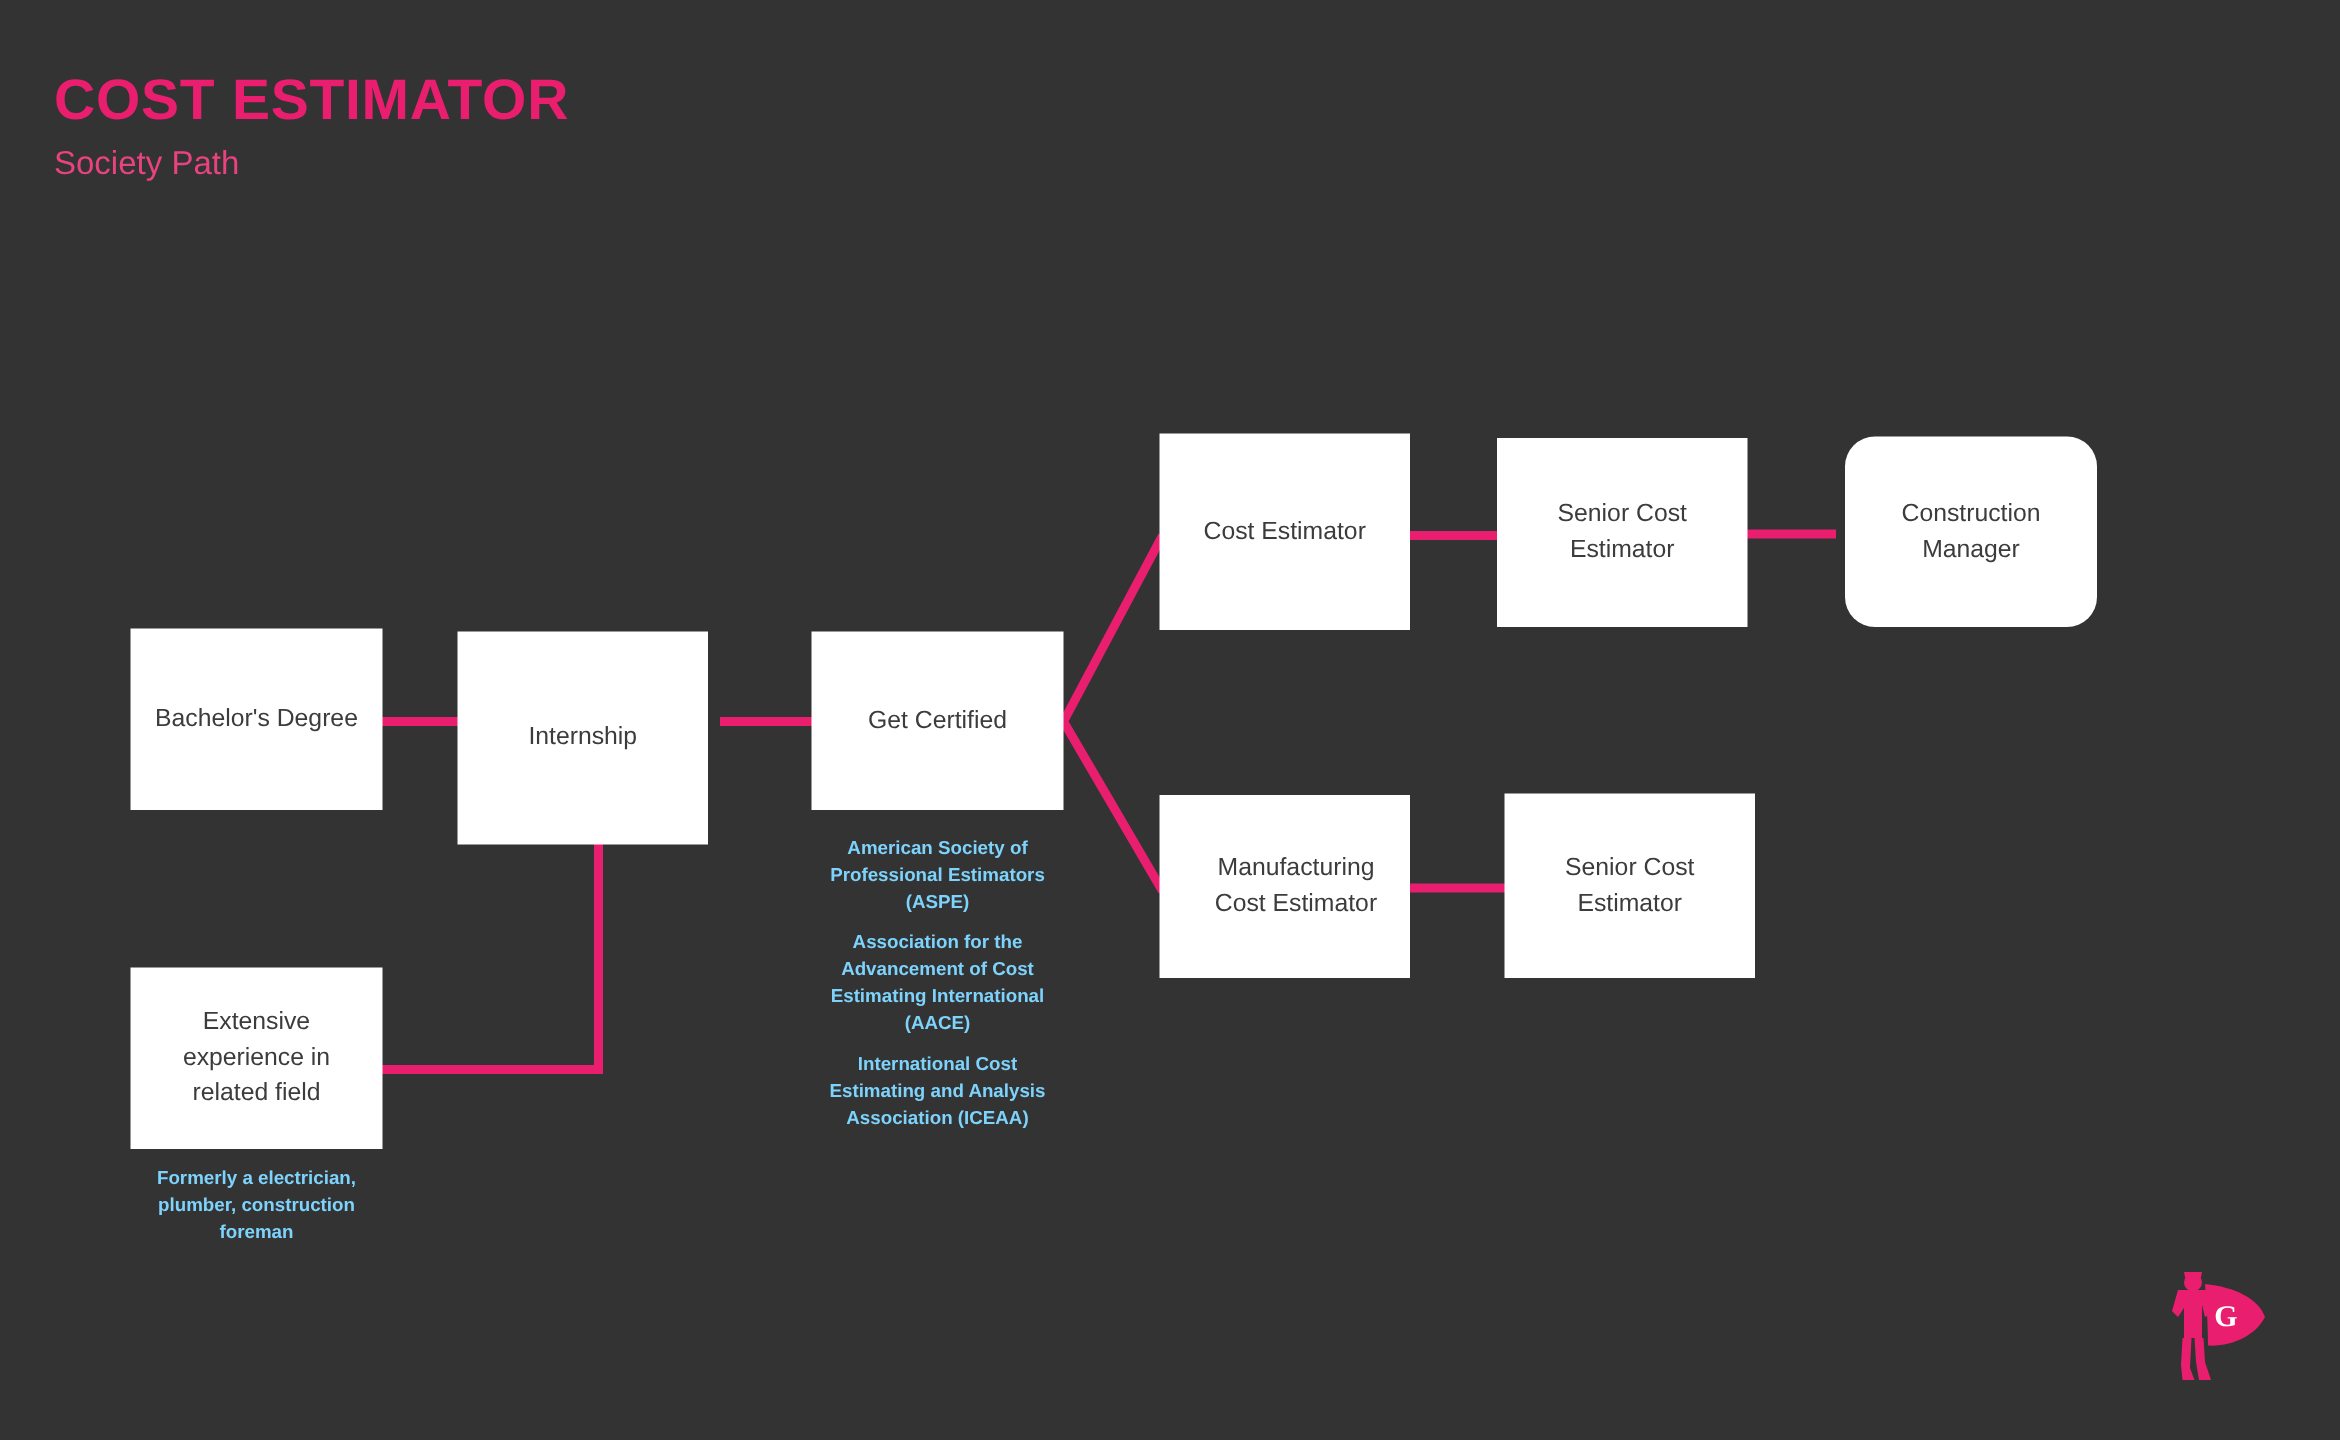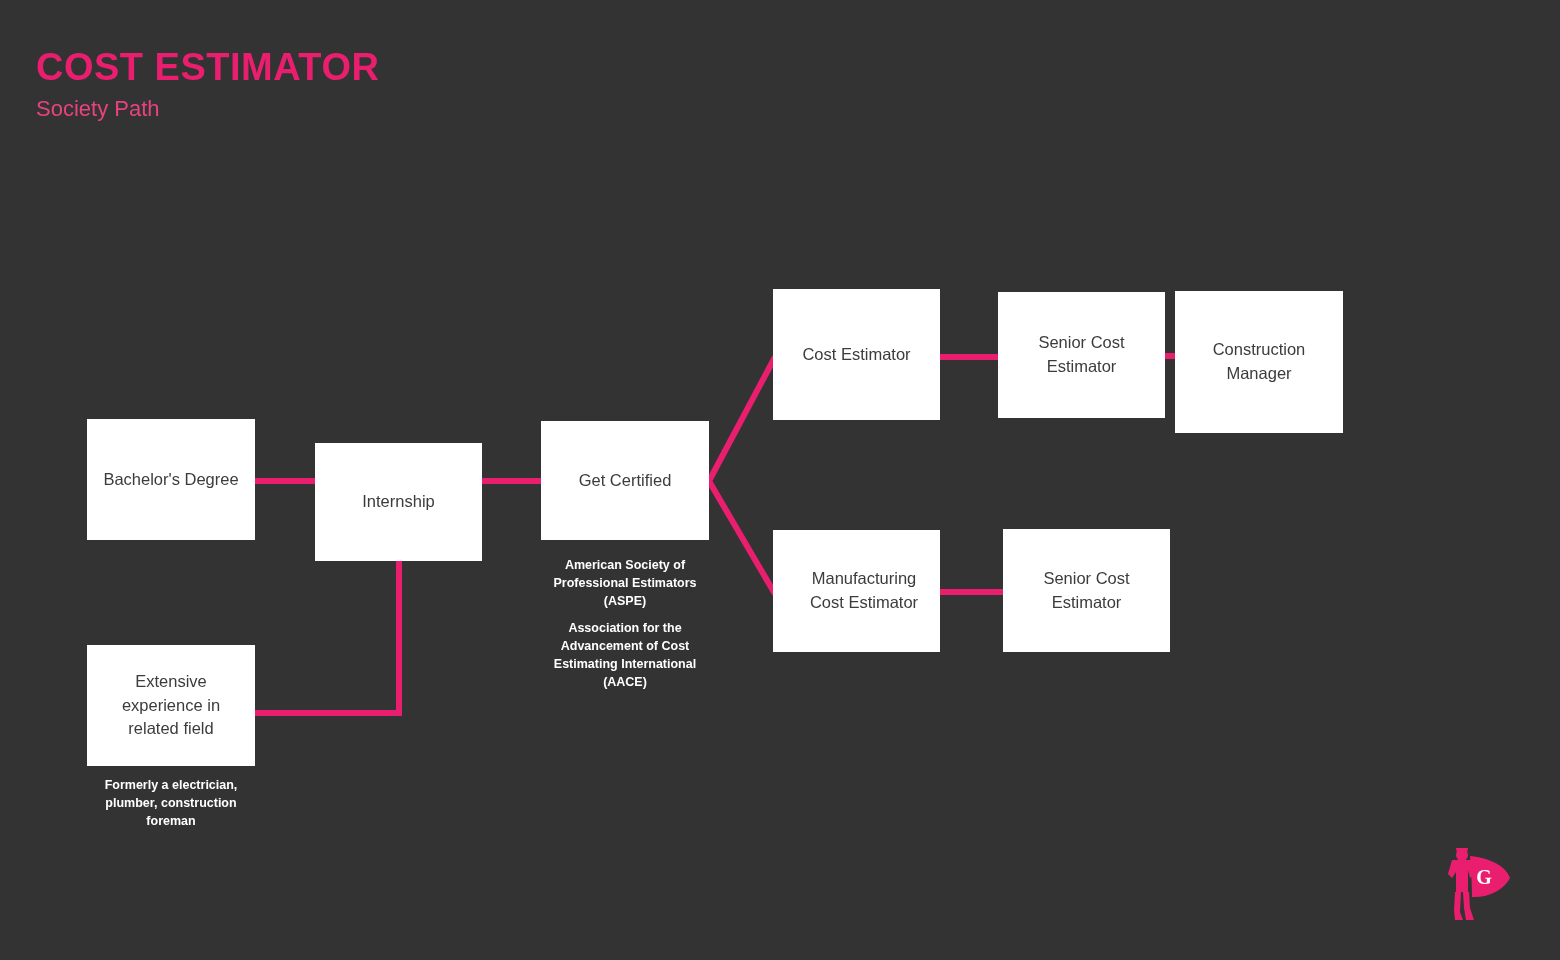--- a/index.html
+++ b/index.html
@@ -64,21 +64,21 @@
     text-align: center;
     font-size: 16.5px;
     line-height: 1.45;
     padding: 4px 10px;
     box-sizing: border-box;
   }
 
   
   .caption {
     position: absolute;
-    color: #ffffff;
+    color: #7dd3fc;
     font-size: 12.5px;
     font-weight: bold;
     line-height: 1.42;
     text-align: center;
   }
   .caption .cert-item {
     margin-bottom: 10px;
   }
   .caption .cert-item:last-child {
     margin-bottom: 0;
@@ -119,55 +119,56 @@
 
     <line x1="1163" y1="356" x2="1224" y2="356" stroke="#ea1e6e" stroke-width="6"></line>
 
     <line x1="938" y1="592" x2="1005" y2="592" stroke="#ea1e6e" stroke-width="6"></line>
   </svg>
 
   <div class="node" style="left:87px; top:419px; width:168px; height:121px;text-align:right;">
     <span>Bachelor's Degree</span>
   </div>
 
-  <div class="node" style="left:315px; top:421px; width:167px; height:118px;margin-top:22px;">
+  <div class="node" style="left:305px; top:421px; width:167px; height:142px;">
     <span>Internship</span>
   </div>
 
   <div class="node" style="left:541px; top:421px; width:168px; height:119px;text-align:right;">
     <span>Get Certified</span>
   </div>
 
   <div class="node" style="left:87px; top:645px; width:168px; height:121px;">
     <span>Extensive experience in related field</span>
   </div>
 
   <div class="node" style="left:773px; top:289px; width:167px; height:131px;">
     <span>Cost Estimator</span>
   </div>
 
   <div class="node" style="left:998px; top:292px; width:167px; height:126px;">
     <span>Senior Cost Estimator</span>
   </div>
 
-  <div class="node" style="left:1175px; top:291px; width:168px; height:142px;">
+  <div class="node" style="left:1230px; top:291px; width:168px; height:127px;border-radius:20px;">
     <span>Construction Manager</span>
   </div>
 
   <div class="node" style="left:773px; top:530px; width:167px; height:122px;padding-left:25px;">
     <span>Manufacturing Cost Estimator</span>
   </div>
 
   <div class="node" style="left:1003px; top:529px; width:167px; height:123px;">
     <span>Senior Cost Estimator</span>
   </div>
 
   <div class="caption" style="left:541px; top:557px; width:168px;">
     <div class="cert-item">American Society of Professional Estimators (ASPE)</div>
     <div class="cert-item">Association for the Advancement of Cost Estimating International (AACE)</div>
+    <div class="cert-item">International Cost Estimating and Analysis Association (ICEAA)</div>
   </div>
 
   <div class="caption" style="left:87px; top:777px; width:168px;">
     <div>Formerly a electrician, plumber, construction foreman</div>
   </div>
 
   <svg class="logo" viewBox="0 0 90 90">
     <g fill="#ea1e6e">
 
       <path d="M42 16 C62 18, 78 26, 82 38 C76 50, 60 58, 44 57 C44 44, 43 28, 42 16 Z"></path>

